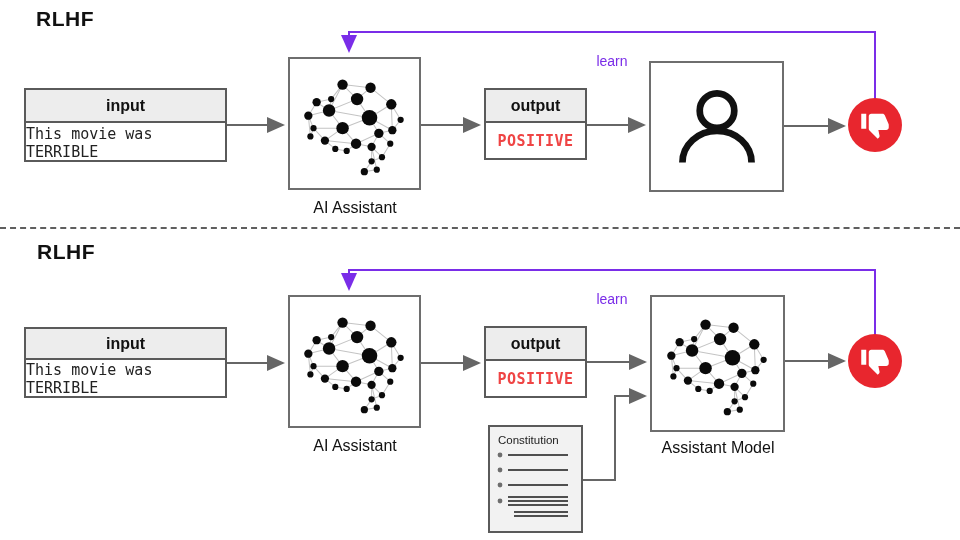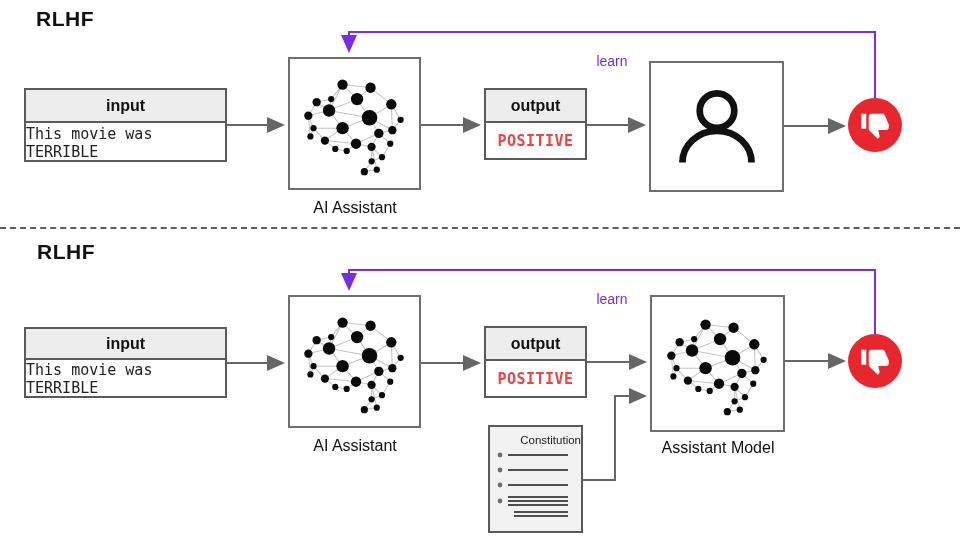--- a/index.html
+++ b/index.html
@@ -15,21 +15,21 @@
   .io-body{display:flex;align-items:center;justify-content:center;
            font-family:"DejaVu Sans Mono","Liberation Mono",monospace;font-size:15px;color:#222;}
   .io-body.positive{color:#ef4444;font-weight:bold;letter-spacing:.5px;}
   .big-box{border:2px solid #6e6e6e;background:#fff;z-index:1;box-sizing:border-box;
            display:flex;align-items:center;justify-content:center;}
   .box-label{font-size:16px;color:#111;text-align:center;transform:translateX(-50%);white-space:nowrap;}
   .thumb-circle{width:54px;height:54px;border-radius:50%;background:#e8262e;z-index:1;
                 display:flex;align-items:center;justify-content:center;}
   .divider{position:absolute;left:0;top:227px;width:960px;border-top:2px dashed #5f5f5f;z-index:0;}
   .doc{background:#f2f2f2;border:2px solid #5a5a5a;z-index:1;box-sizing:border-box;}
-  .doc-title{font-size:11.5px;color:#222;text-align:right;margin-top:7px;}
+  .doc-title{font-size:11.5px;color:#222;text-align:left;margin-top:7px;padding-left:8px;}
 </style>
 </head>
 <body>
 
 <div class="canvas">
 
   <svg width="0" height="0" style="position:absolute" aria-hidden="true">
     <defs>
       <marker id="arrowGray" markerWidth="10" markerHeight="8" refX="8" refY="4" orient="auto">
         <path d="M0,0 L9,4 L0,8 z" fill="#666"></path>

